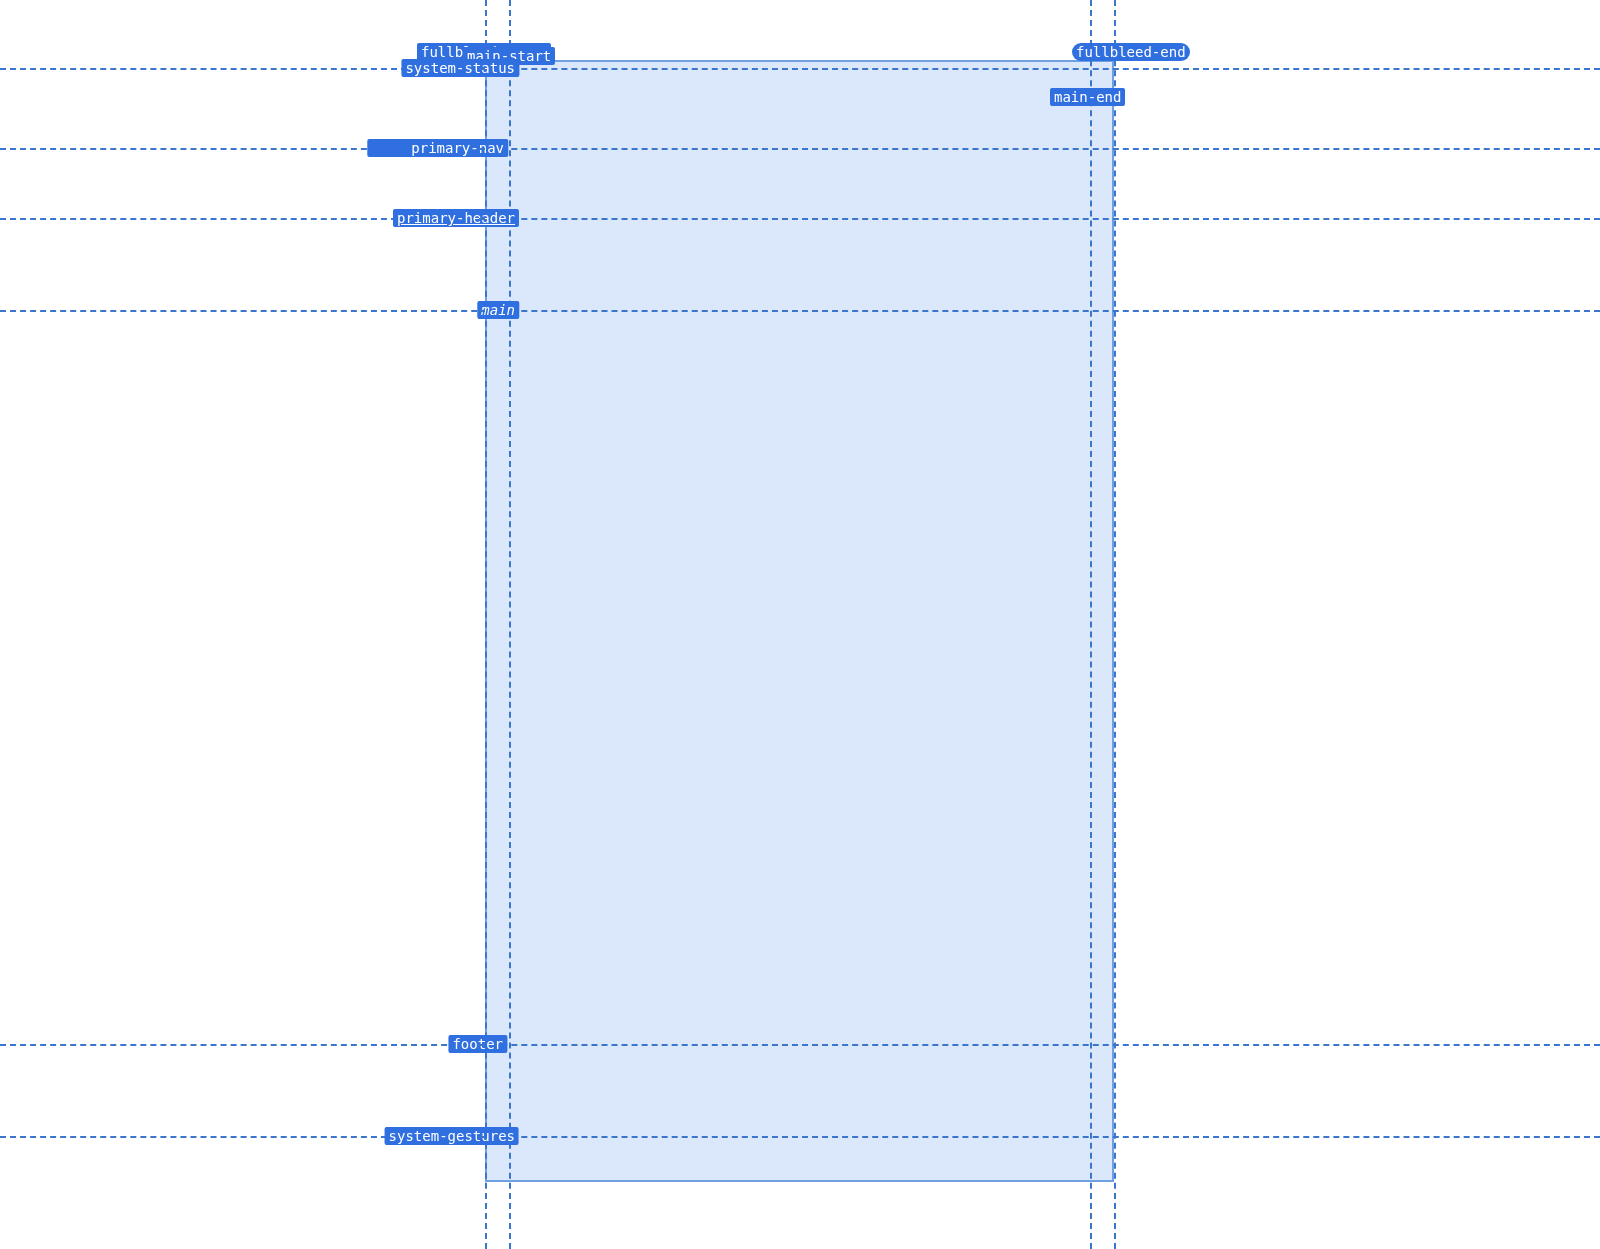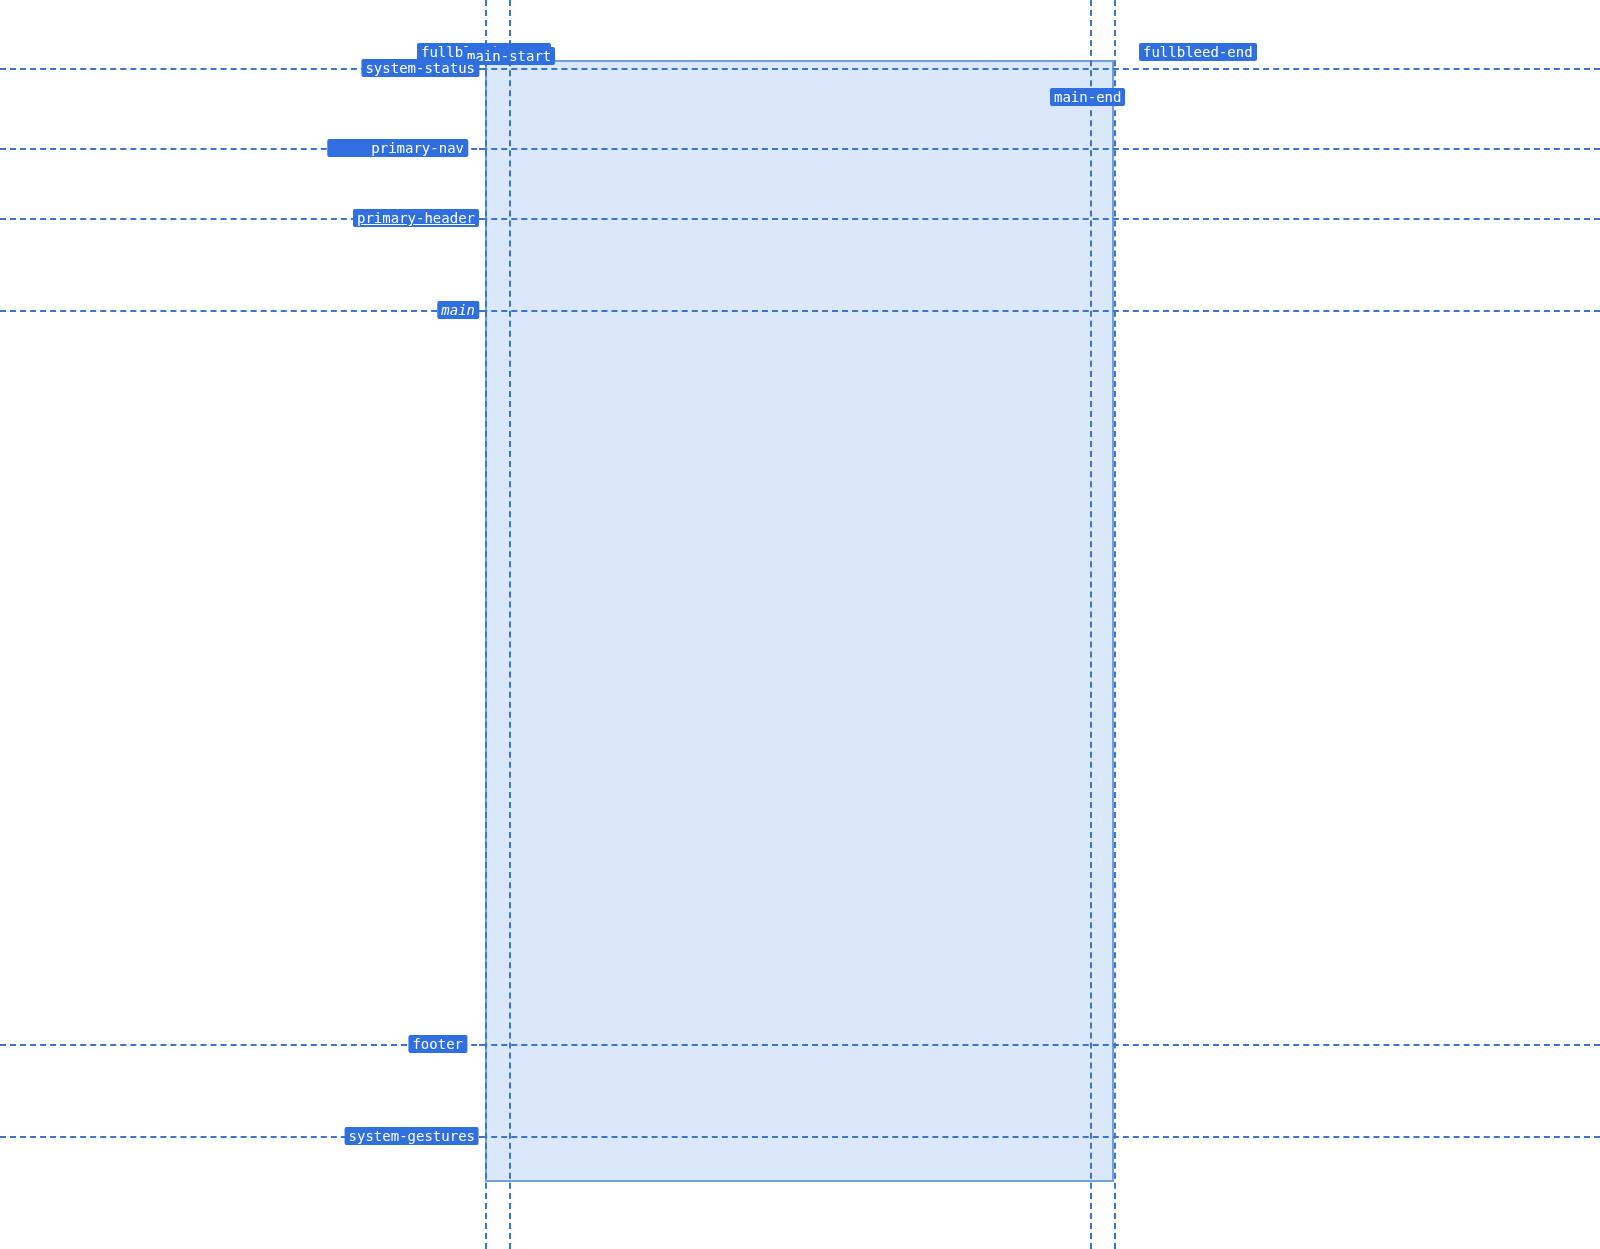--- a/index.html
+++ b/index.html
@@ -38,21 +38,21 @@
     background: #2f6fe0;
     color: #ffffff;
     font-size: 14px;
     line-height: 1;
     padding: 2px 4px;
     border-radius: 2px;
     white-space: nowrap;
     transform: translate(0, -50%);
     font-weight: 500;
   }
-  .lbl.right-anchor { transform: translate(-100%, -50%); }
+  .lbl.right-anchor { transform: translate(-100%, -50%); margin-left: 40px; }
   
   .tick {
     position: absolute;
     border-top: 2px dashed #3a76cc;
     height: 0;
   }
 </style>
 </head>
 <body>
 
@@ -68,21 +68,21 @@
   <div id="h-system-status" class="hline" style="top: 68px;"></div>
   <div id="h-primary-nav" class="hline" style="top: 148px;"></div>
   <div id="h-primary-header" class="hline" style="top: 218px;"></div>
   <div id="h-main" class="hline" style="top: 310px;"></div>
   <div id="h-footer" class="hline" style="top: 1044px;"></div>
   <div id="h-system-gestures" class="hline" style="top: 1136px;"></div>
 
   <span id="l-fullbleed-start" class="lbl" style="top: 52px; left: 417px;">fullbleed-start</span>
   <span id="l-main-start" class="lbl" style="top: 56px; left: 463px;">main-start</span>
   <span id="l-main-end" class="lbl" style="top: 52px; left: 1050px; margin-top: 45px;">main-end</span>
-  <span id="l-fullbleed-end" class="lbl" style="top: 52px; left: 1139px;">fullbleed-end</span>
+  <span id="l-fullbleed-end" class="lbl" style="top: 52px; left: 1072px; border-radius: 9px;">fullbleed-end</span>
 
   <span id="r-system-status" class="lbl right-anchor" style="top: 68px; left: 479px;">system-status</span>
   <span id="r-primary-nav" class="lbl right-anchor" style="top: 148px; left: 468px; padding-left: 44px;">primary-nav</span>
   <span id="r-primary-header" class="lbl right-anchor" style="top: 218px; left: 479px; text-decoration: underline;">primary-header</span>
   <span id="r-main" class="lbl right-anchor" style="top: 310px; left: 479px; font-style: italic;">main</span>
   <span id="r-footer" class="lbl right-anchor" style="top: 1044px; left: 467px;">footer</span>
   <span id="r-system-gestures" class="lbl right-anchor" style="top: 1136px; left: 479px; text-align: center;">system-gestures</span>
 
   <div id="t-system-status" class="tick" style="top: 68px; left: 479px; width: 6px;"></div>
   <div id="t-primary-nav" class="tick" style="top: 148px; left: 479px; width: 6px;"></div>

